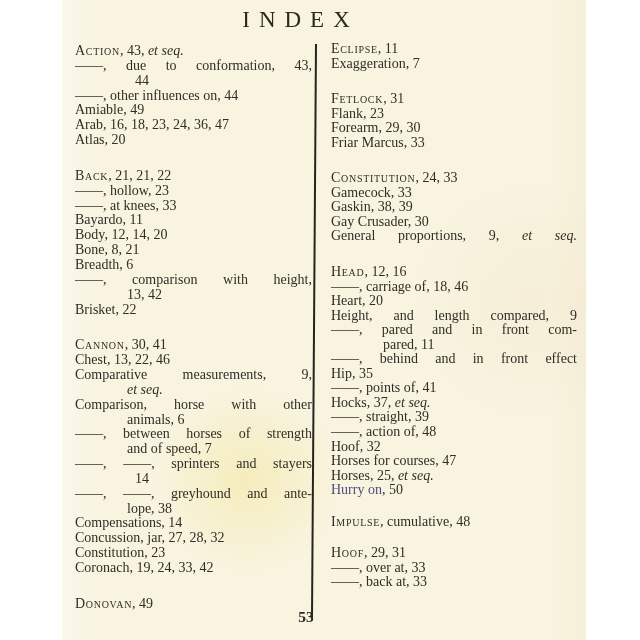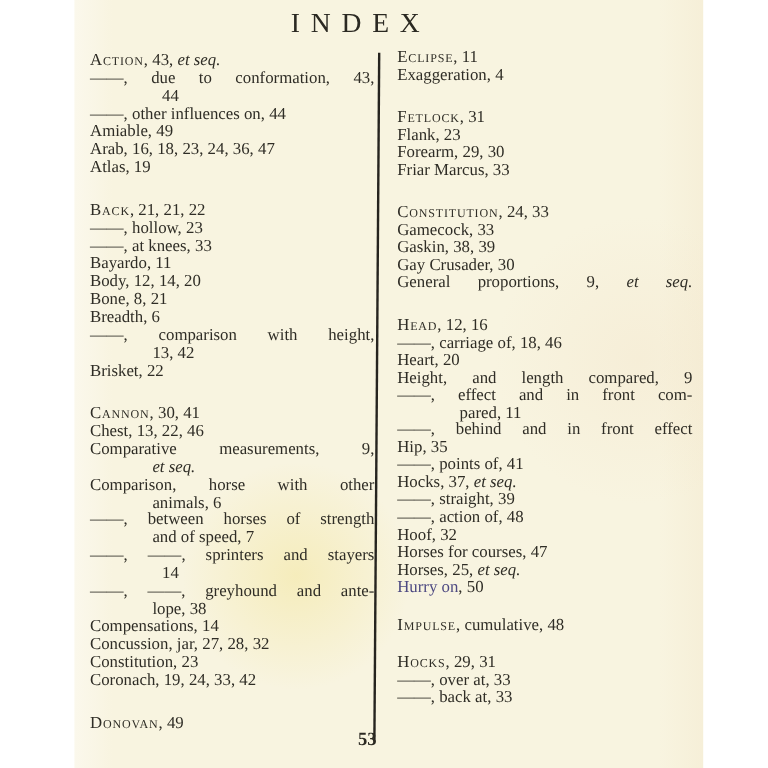--- a/index.html
+++ b/index.html
@@ -101,21 +101,21 @@
     <div class="page-title">INDEX</div>
 
     <div class="col col-left">
         <div class="group">
           <div class="line"><span class="sc">Action</span><span>, 43, </span><span class="i">et seq.</span></div>
           <div class="line just"><span>——, due to conformation, 43,</span></div>
           <div class="line ind3"><span>44</span></div>
           <div class="line"><span>——, other influences on, 44</span></div>
           <div class="line"><span>Amiable, 49</span></div>
           <div class="line"><span>Arab, 16, 18, 23, 24, 36, 47</span></div>
-          <div class="line"><span>Atlas, 19</span></div>
+          <div class="line"><span>Atlas, 20</span></div>
         </div>
         <div class="group">
           <div class="line"><span class="sc">Back</span><span>, 21, 21, 22</span></div>
           <div class="line"><span>——, hollow, 23</span></div>
           <div class="line"><span>——, at knees, 33</span></div>
           <div class="line"><span>Bayardo, 11</span></div>
           <div class="line"><span>Body, 12, 14, 20</span></div>
           <div class="line"><span>Bone, 8, 21</span></div>
           <div class="line"><span>Breadth, 6</span></div>
           <div class="line just"><span>——, comparison with height,</span></div>
@@ -143,58 +143,58 @@
         <div class="group">
           <div class="line"><span class="sc">Donovan</span><span>, 49</span></div>
         </div>
       </div>
 
     <div class="divider"></div>
 
     <div class="col col-right">
         <div class="group">
           <div class="line"><span class="sc">Eclipse</span><span>, 11</span></div>
-          <div class="line"><span>Exaggeration, 4</span></div>
+          <div class="line"><span>Exaggeration, 7</span></div>
         </div>
         <div class="group">
           <div class="line"><span class="sc">Fetlock</span><span>, 31</span></div>
           <div class="line"><span>Flank, 23</span></div>
           <div class="line"><span>Forearm, 29, 30</span></div>
           <div class="line"><span>Friar Marcus, 33</span></div>
         </div>
         <div class="group">
           <div class="line"><span class="sc">Constitution</span><span>, 24, 33</span></div>
           <div class="line"><span>Gamecock, 33</span></div>
           <div class="line"><span>Gaskin, 38, 39</span></div>
           <div class="line"><span>Gay Crusader, 30</span></div>
           <div class="line just"><span>General proportions, 9, </span><span class="i">et seq.</span></div>
         </div>
         <div class="group">
           <div class="line"><span class="sc">Head</span><span>, 12, 16</span></div>
           <div class="line"><span>——, carriage of, 18, 46</span></div>
           <div class="line"><span>Heart, 20</span></div>
           <div class="line just"><span>Height, and length compared, 9</span></div>
-          <div class="line just"><span>——, effect and in front com-</span></div>
+          <div class="line just"><span>——, pared and in front com-</span></div>
           <div class="line ind2"><span>pared, 11</span></div>
           <div class="line just"><span>——, behind and in front effect</span></div>
           <div class="line"><span>Hip, 35</span></div>
           <div class="line"><span>——, points of, 41</span></div>
           <div class="line"><span>Hocks, 37, </span><span class="i">et seq.</span></div>
           <div class="line"><span>——, straight, 39</span></div>
           <div class="line"><span>——, action of, 48</span></div>
           <div class="line"><span>Hoof, 32</span></div>
           <div class="line"><span>Horses for courses, 47</span></div>
           <div class="line"><span>Horses, 25, </span><span class="i">et seq.</span></div>
           <div class="line"><span class="sm">Hurry on</span><span>, 50</span></div>
         </div>
         <div class="group">
           <div class="line"><span class="sc">Impulse</span><span>, cumulative, 48</span></div>
         </div>
         <div class="group">
-          <div class="line"><span class="sc">Hocks</span><span>, 29, 31</span></div>
+          <div class="line"><span class="sc">Hoof</span><span>, 29, 31</span></div>
           <div class="line"><span>——, over at, 33</span></div>
           <div class="line"><span>——, back at, 33</span></div>
         </div>
       </div>
 
     <div class="page-number">53</div>
   </div>
 </div>
 
 </body></html>

